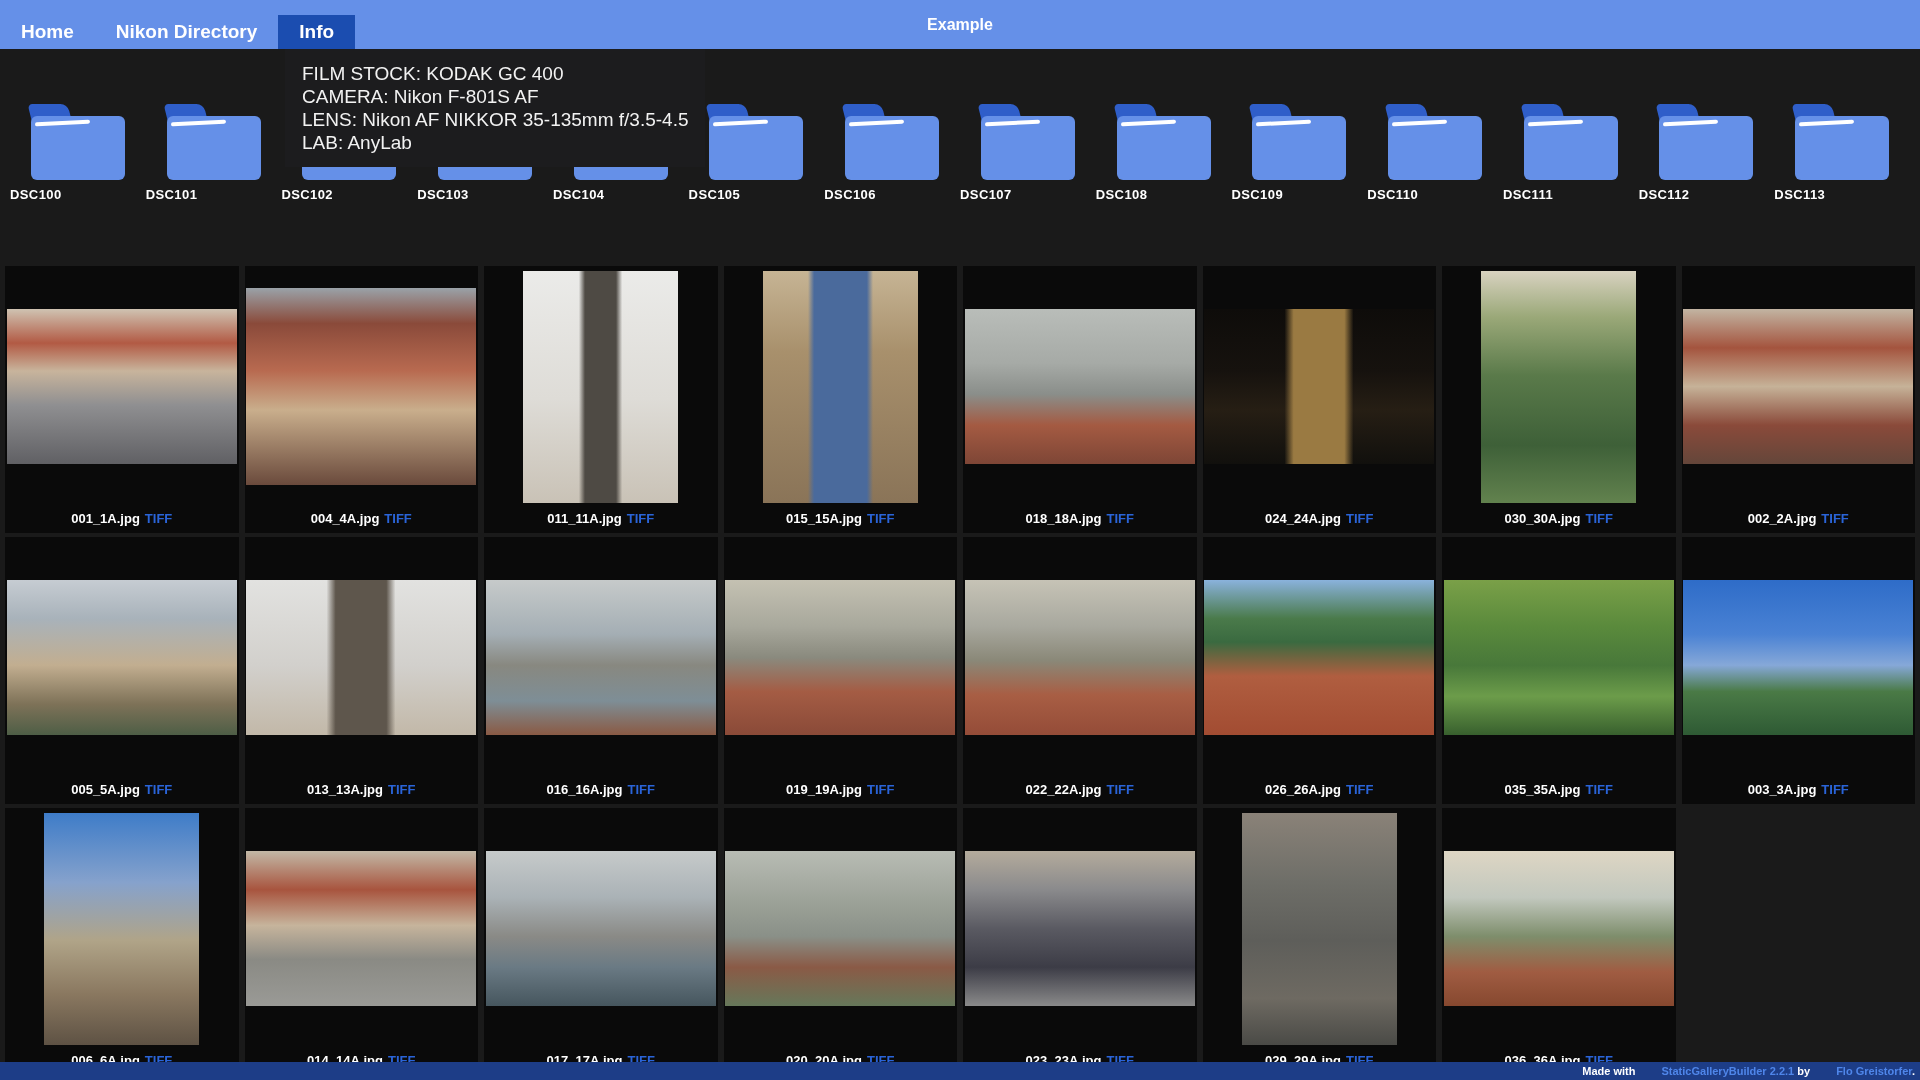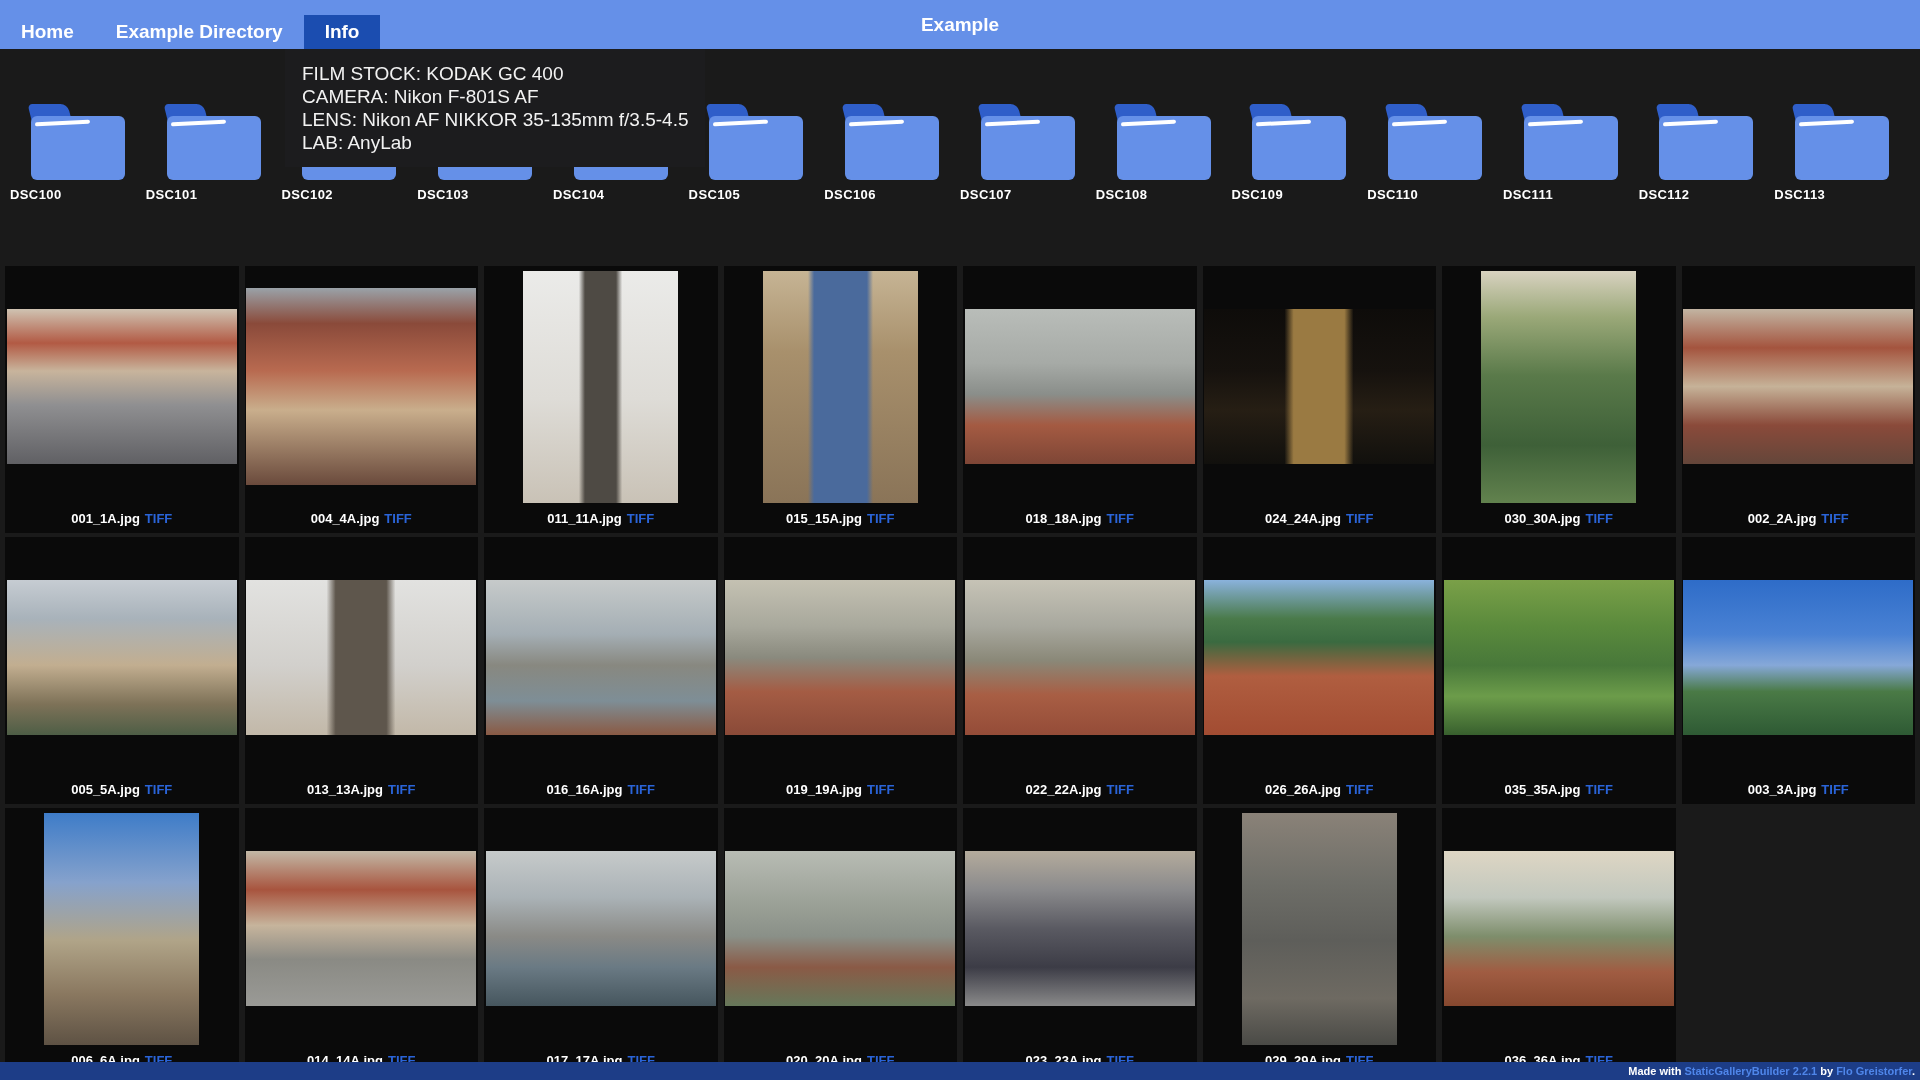--- a/index.html
+++ b/index.html
@@ -14,21 +14,21 @@
     position:relative; height:49px; background:var(--nav,#6590e8);
     display:flex; align-items:stretch; z-index:20;
   }
   .nav-item {
     display:flex; align-items:center; padding:0 21px;
     font-size:19px; font-weight:bold; color:#fff; cursor:pointer; white-space:nowrap;margin-top:15px;
   }
   .nav-item.active { background:var(--navActive,#1b4db0); }
   .nav-title {
     position:absolute; left:50%; top:0; transform:translateX(-50%);
-    line-height:49px; font-size:19px; font-weight:bold; color:#fff;
+    line-height:49px; font-size:16px; font-weight:bold; color:#fff;
   }
   
   .info-panel {
     position:absolute; top:49px; left:287px; width:420px;
     background:var(--tooltipBg,#1c1c1e); padding:13px 17px;
     z-index:15;
   }
   .info-line {
     font-size:19px; line-height:23px; color:#f2f2f2; white-space:nowrap;
   }
@@ -77,29 +77,29 @@
   }
   .caption .fname { color:#fff; cursor:pointer; }
   .caption .tiff  { color:var(--link,#2a64d8); margin-left:5px; cursor:pointer; }
   
   .footer {
     position:fixed; left:0; right:0; bottom:0; height:18px;
     background:var(--footerBg,#1d3d87);
     font-size:11px; font-weight:bold; line-height:18px;
     text-align:right; padding-right:5px; color:#fff; z-index:30;
   }
-  .footer a { color:var(--footerLink,#4f86ea); text-decoration:none; cursor:pointer; }
+  .footer a { color:var(--footerLink,#4f86ea); text-decoration:none; cursor:pointer;margin-left:23px; }
 </style>
 </head>
 <body>
 
 <div class="navbar">
 
   <div class="nav-item">Home</div>
-    <div class="nav-item">Example Directory</div>
+    <div class="nav-item">Nikon Directory</div>
     <div class="nav-item active">Info</div>
     <div class="nav-title">Example</div>
 </div>
 
 <div class="info-panel" style="left: 285px;">
 
 <div class="info-line">FILM STOCK: KODAK GC 400</div>
     <div class="info-line">CAMERA: Nikon F-801S AF</div>
     <div class="info-line">LENS: Nikon AF NIKKOR 35-135mm f/3.5-4.5</div>
     <div class="info-line">LAB: AnyLab</div>

